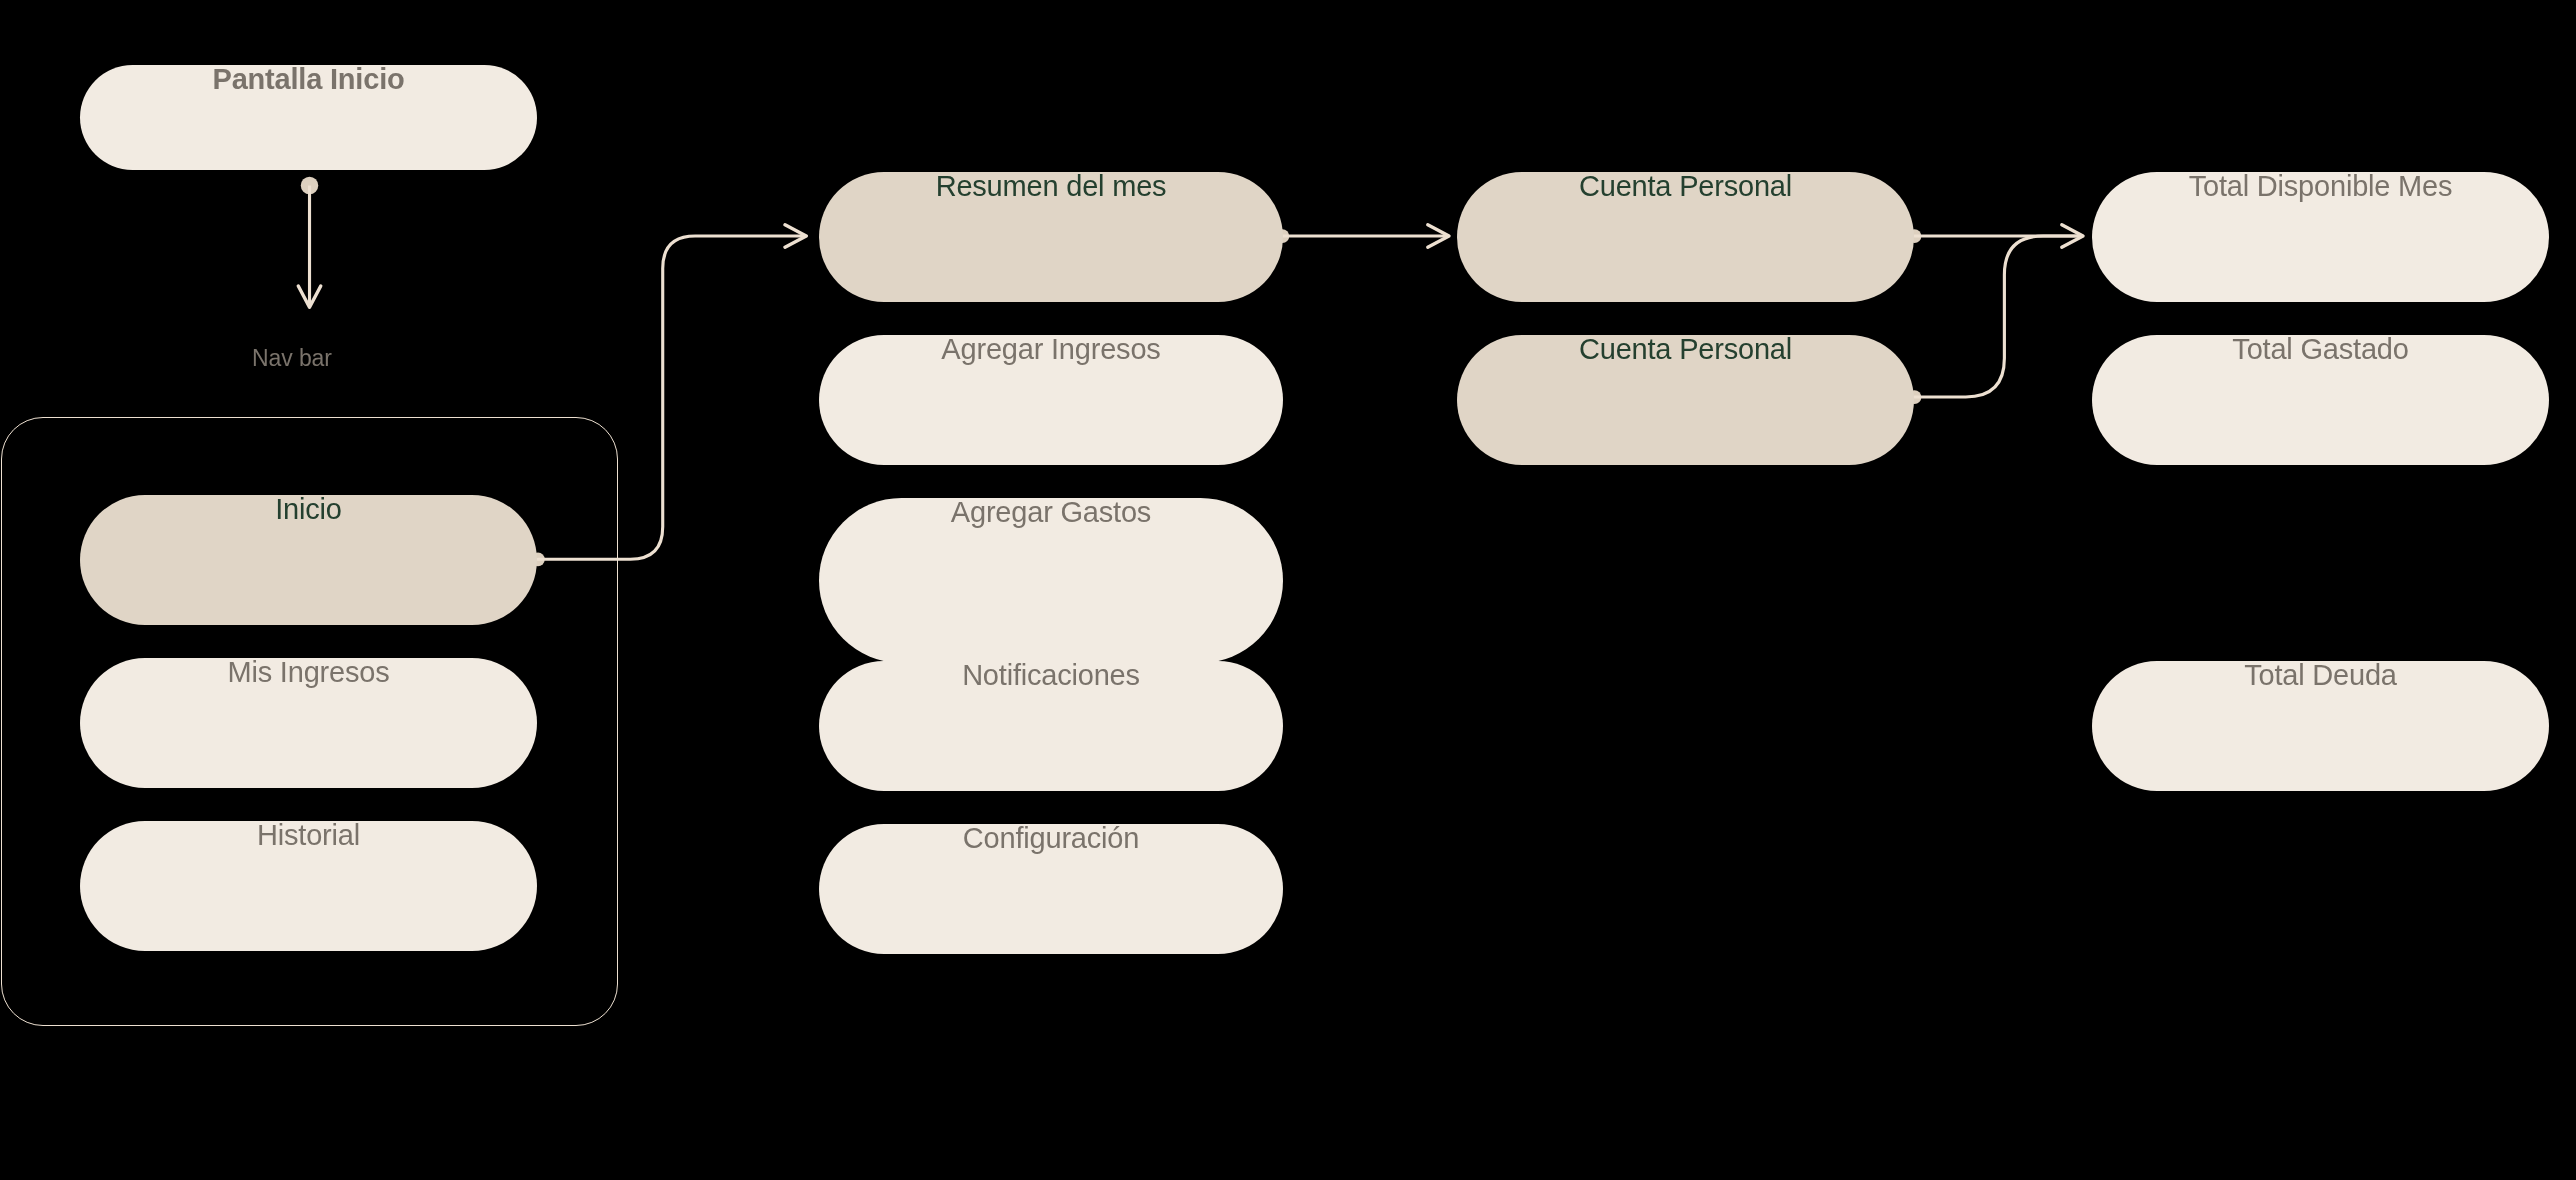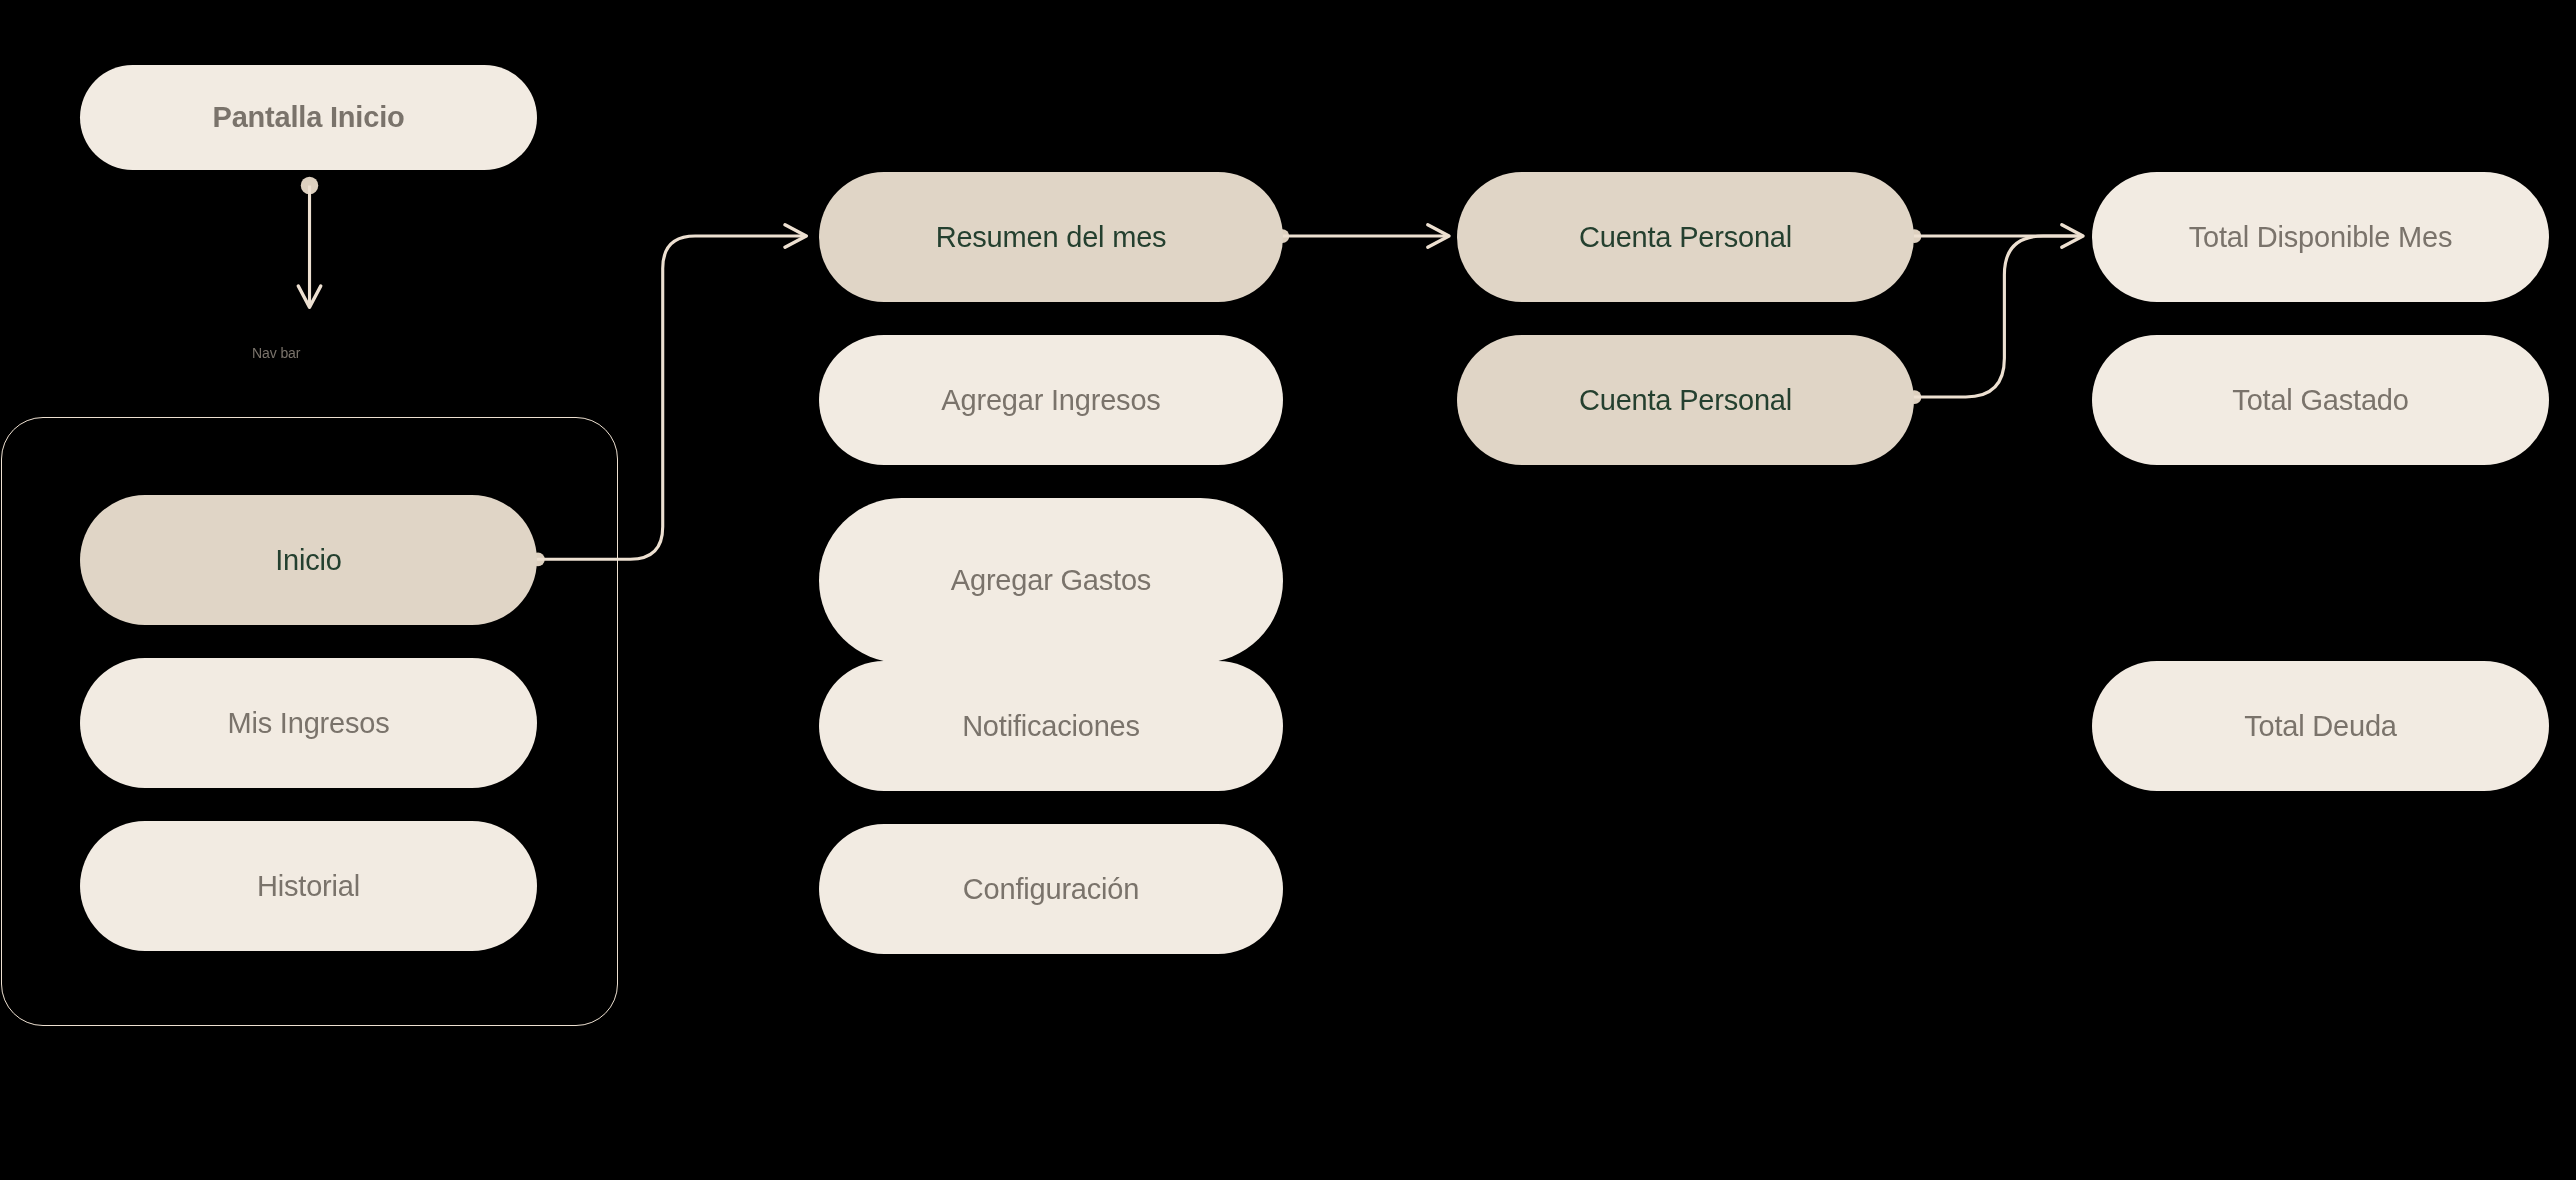--- a/index.html
+++ b/index.html
@@ -21,21 +21,20 @@
     position: absolute;
     left: 0;
     top: 0;
     width: 2576px;
     height: 1181px;
     pointer-events: none;
   }
   .node {
     position: absolute;
     display: flex;
-    align-items: center;
     justify-content: center;
     box-sizing: border-box;
     border-radius: 623px;
     background: #F2EBE2;
     color: #7A736B;
     font-size: 29px;
     font-weight: 400;
     letter-spacing: -0.2px;
     line-height: 1;
     white-space: nowrap;
@@ -52,21 +51,21 @@
     position: absolute;
     box-sizing: border-box;
     border: 1.9px solid #EDE0D1;
     border-radius: 42px;
     background: transparent;
     z-index: 1;
   }
   .caption {
     position: absolute;
     color: #7A736B;
-    font-size: 14px;
+    font-size: 23px;
     font-weight: 400;
     letter-spacing: -0.1px;
     white-space: nowrap;
     z-index: 2;
   }
 </style>
 </head>
 <body>
 
 <div id="canvas">

